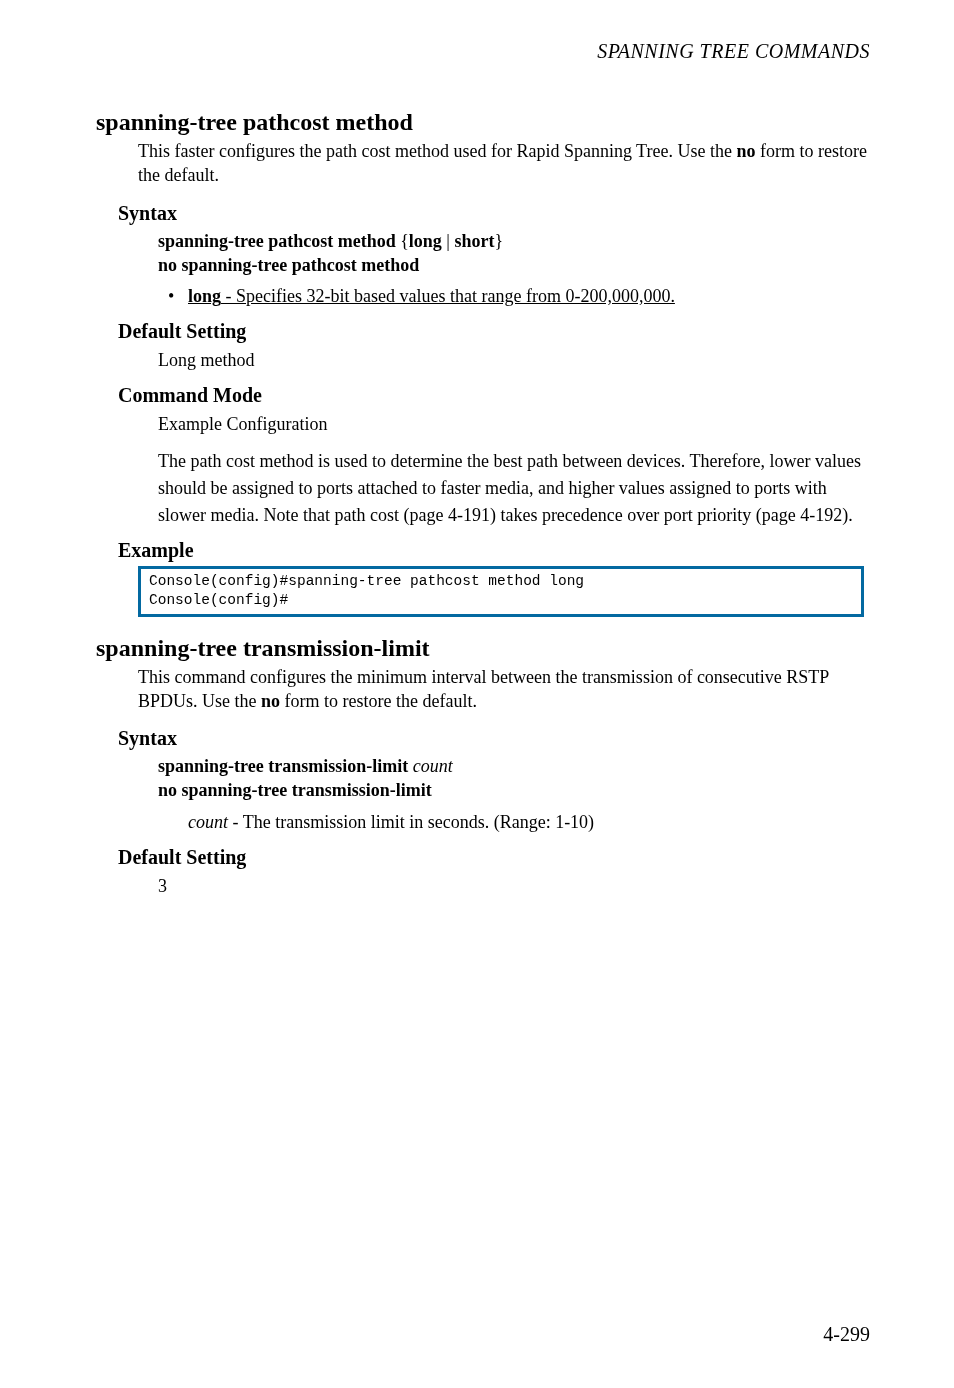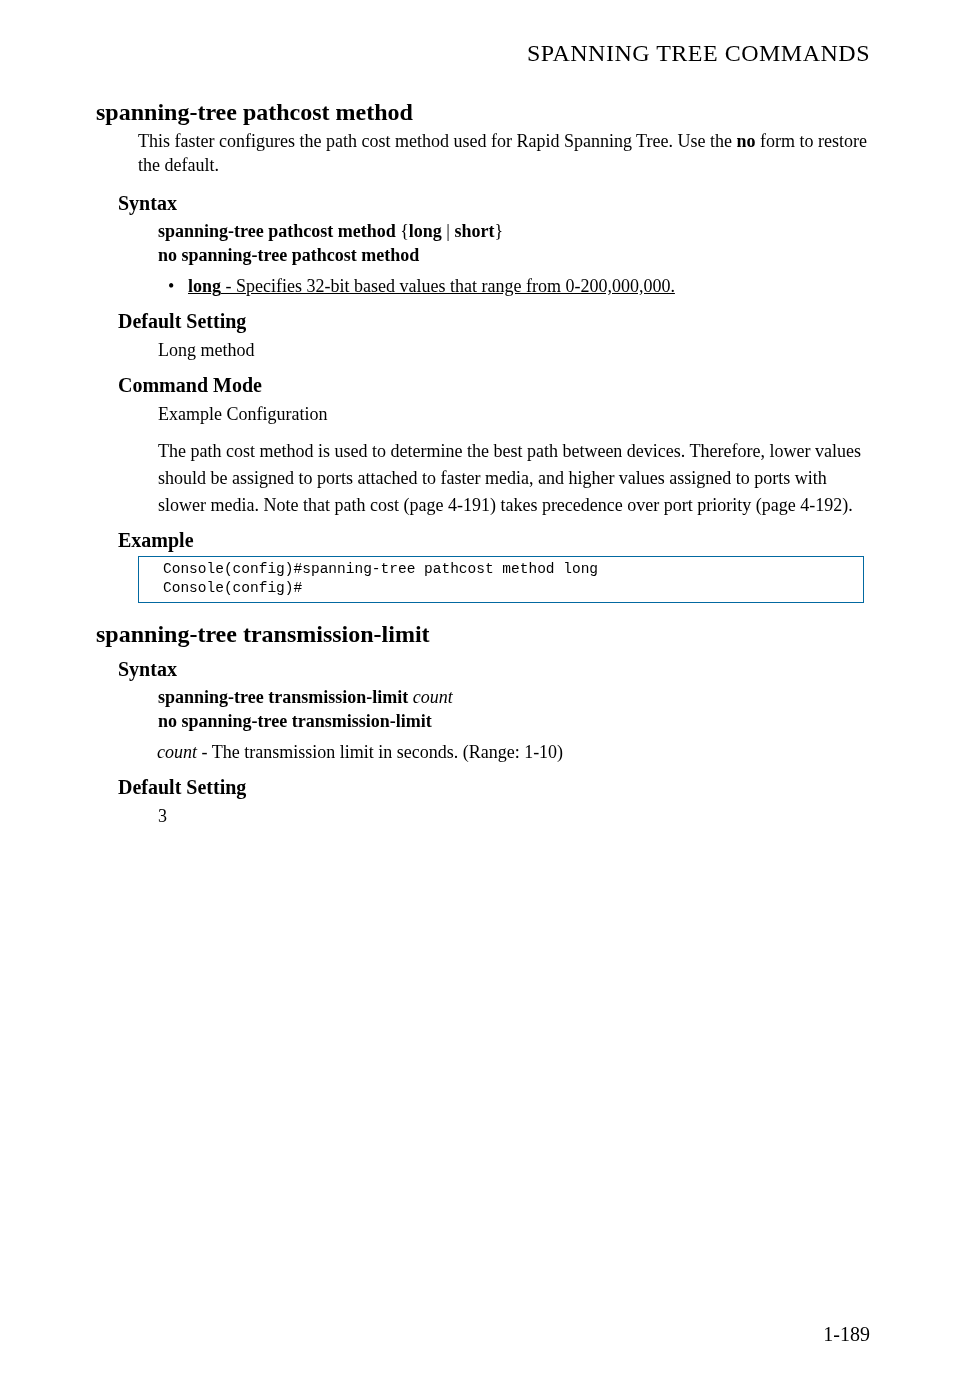--- a/index.html
+++ b/index.html
@@ -12,25 +12,26 @@
     width: 954px;
     height: 1388px;
     box-sizing: border-box;
     position: relative;
   }
   .page {
     padding: 40px 84px 40px 96px;
     box-sizing: border-box;
   }
   .running-head {
+    font-style: italic;
     font-variant: small-caps;
-    font-size: 24px;
+    font-size: 20px;
     text-align: right;
     letter-spacing: 0.5px;
-    margin-bottom: 32px;
+    margin-bottom: 46px;
     margin-top: 0px;
   }
   .h2 {
     font-weight: bold;
     font-size: 24px;
     margin: 0 0 4px 0;
   }
   .body-para {
     margin: 0 0 14px 42px;
     line-height: 1.32;
@@ -62,24 +63,24 @@
     content: "•";
     position: absolute;
     left: 0;
     top: 0;
   }
   .indent-text {
     margin: 0 0 10px 62px;
     line-height: 1.5;
   }
   .code-box {
-    border: 1px solid #0369a1;
+    border: 3px solid #0369a1;
     font-family: "Courier New", monospace;
     font-size: 14.5px;
-    padding: 3px 8px 3px 24px;
+    padding: 3px 8px 3px 8px;
     margin: 4px 6px 18px 42px;
     line-height: 1.35;
     white-space: pre;
   }
   .italic { font-style: italic; }
   .bold { font-weight: bold; }
   .page-num {
     position: absolute;
     right: 84px;
     bottom: 42px;
@@ -113,28 +114,31 @@
   <div class="sub-head">Command Mode</div>
   <div class="indent-text">Example Configuration</div>
 
   <div class="indent-text">The path cost method is used to determine the best path between devices. Therefore, lower values should be assigned to ports attached to faster media, and higher values assigned to ports with slower media. Note that path cost (page 4-191) takes precedence over port priority (page 4-192).</div>
 
   <div class="sub-head">Example</div>
   <div class="code-box">Console(config)#spanning-tree pathcost method long
 Console(config)#</div>
 
   <div class="h2">spanning-tree transmission-limit</div>
+  <p class="body-para">
+    <span>This command configures the minimum interval between the transmission of consecutive RSTP BPDUs. Use the </span><span class="bold">no</span><span> form to restore the default.</span>
+  </p>
 
   <div class="sub-head">Syntax</div>
   <div class="syntax-block">
     <span class="bold">spanning-tree transmission-limit </span><span class="italic">count</span><br>
     <span class="bold">no spanning-tree transmission-limit</span>
   </div>
-  <div class="indent-text" style="margin-left:61px;">
+  <div class="indent-text" style="margin-left:92px;">
     <span class="italic">count</span><span> - The transmission limit in seconds. (Range: 1-10)</span>
   </div>
 
   <div class="sub-head">Default Setting</div>
   <div class="indent-text">3</div>
 
 </div>
 
-<div class="page-num">1-189</div>
+<div class="page-num">4-299</div>
 
 </body></html>

